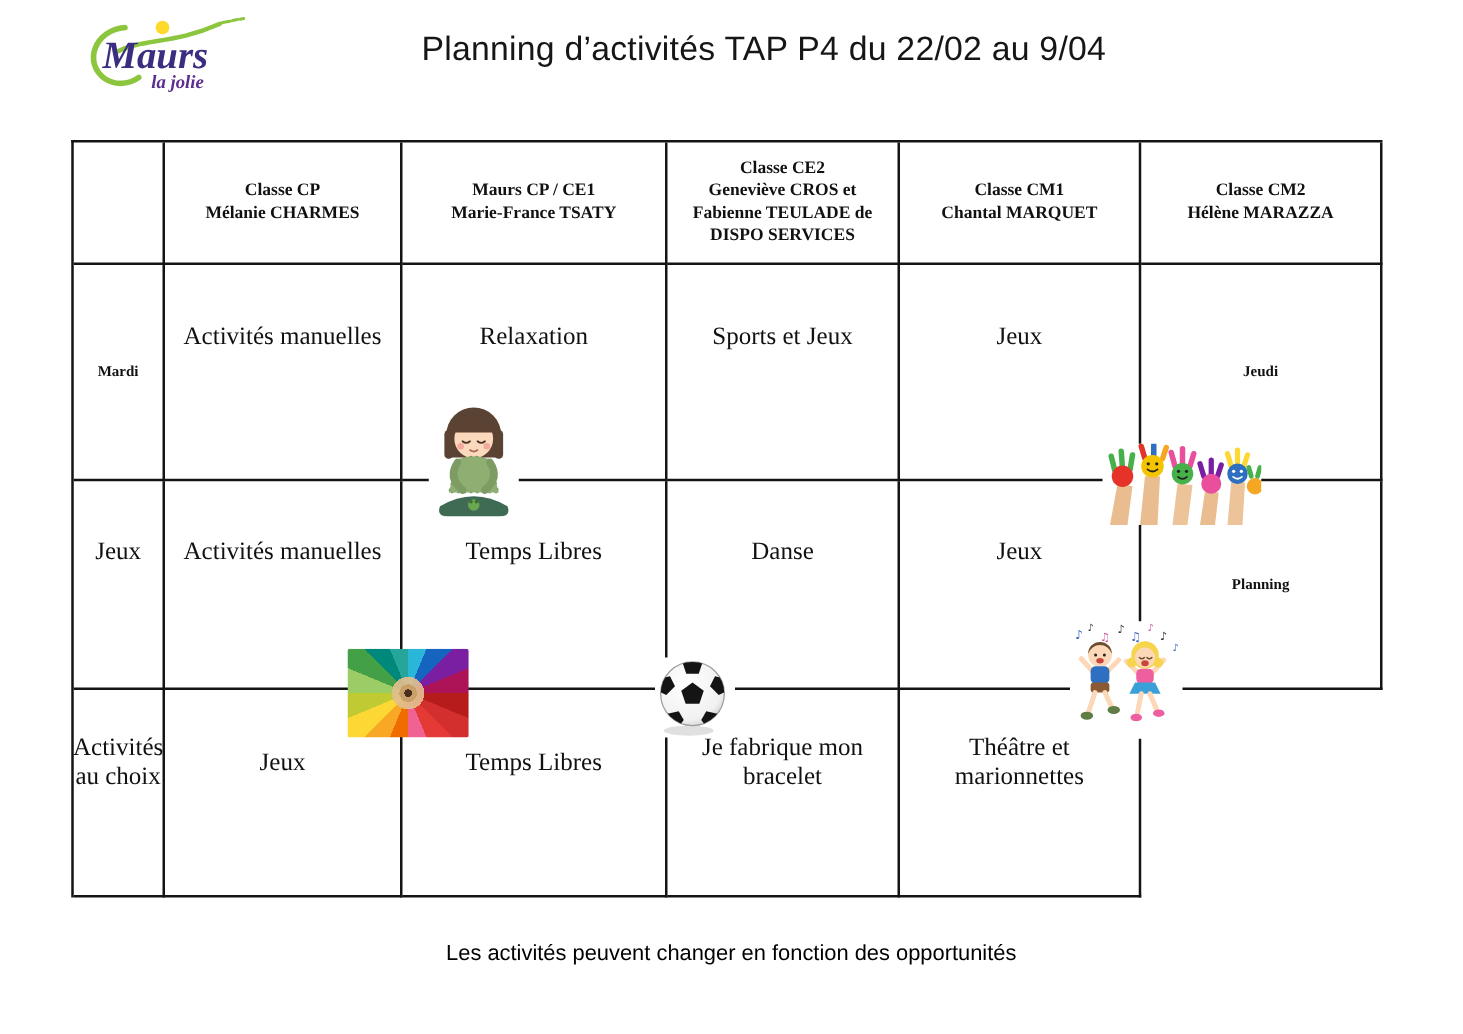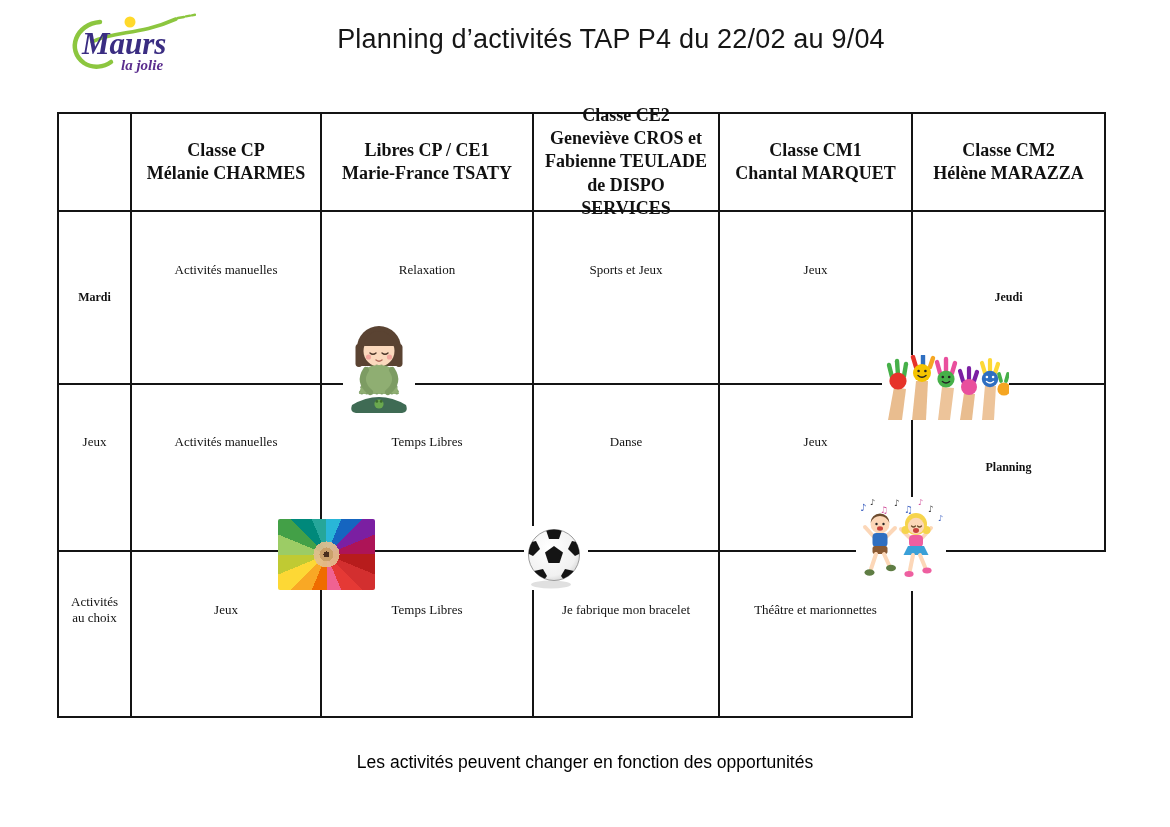--- a/index.html
+++ b/index.html
@@ -22,23 +22,23 @@
     display:grid;
     grid-template-columns:73px 190px 212px 186px 193px 193px;
     grid-template-rows:98px 173px 167px 166px;
     border-top:2px solid #141414;border-left:2px solid #141414;
   }
   .cell{
     border-right:2px solid #141414;border-bottom:2px solid #141414;
     display:flex;flex-direction:column;align-items:center;justify-content:center;
     text-align:center;padding:4px 8px;box-sizing:border-box;background:transparent;
   }
-  .cell.head{font-weight:bold;font-size:18px;line-height:1.28;}
+  .cell.head{font-weight:bold;font-size:14px;line-height:1.28;}
   .cell.day{font-weight:bold;font-size:12px;}
-  .cell.act{font-size:13px;justify-content:center;align-items:center;}
+  .cell.act{font-size:20px;justify-content:center;align-items:center;}
   .act .txt{margin-top:-58px;} 
   .cell.act.r1 .txt{margin-top:-56px;}
   .cell.act.r2 .txt{margin-top:-52px;}
   .cell.act.r3 .txt{margin-top:-48px;}
 
   
   .illus{position:absolute;background:#fff;display:flex;align-items:center;justify-content:center;}
   #illus-meditation{left:343px;top:320px;width:72px;height:101px;}
   #illus-hands{left:882px;top:355px;width:127px;height:65px;}
   #illus-pencils{left:278px;top:519px;width:97px;height:71px;border-radius:2px;
@@ -72,21 +72,21 @@
 <div class="planning">
 
   <div class="cell head">
     <span></span>
   </div>
   <div class="cell head">
     <span>Classe CP</span>
     <span>Mélanie CHARMES</span>
   </div>
   <div class="cell head">
-    <span>Libres CP / CE1</span>
+    <span>Maurs CP / CE1</span>
     <span>Marie-France TSATY</span>
   </div>
   <div class="cell head">
     <span>Classe CE2</span>
     <span>Geneviève CROS et Fabienne TEULADE de DISPO SERVICES</span>
   </div>
   <div class="cell head">
     <span>Classe CM1</span>
     <span>Chantal MARQUET</span>
   </div>

